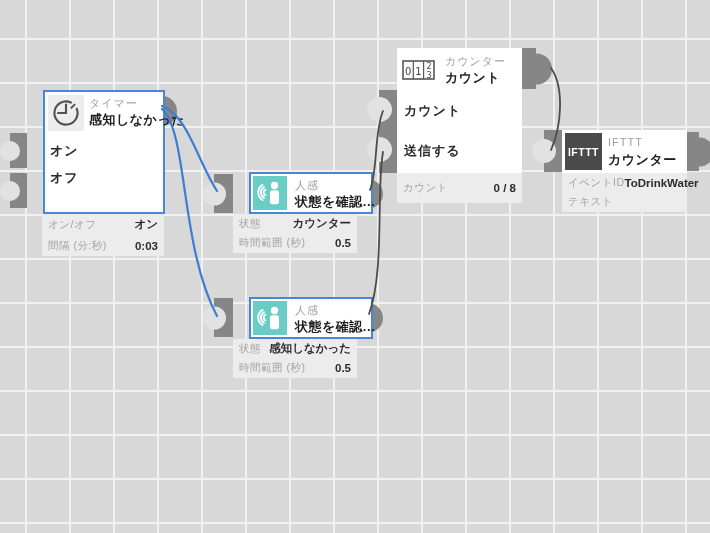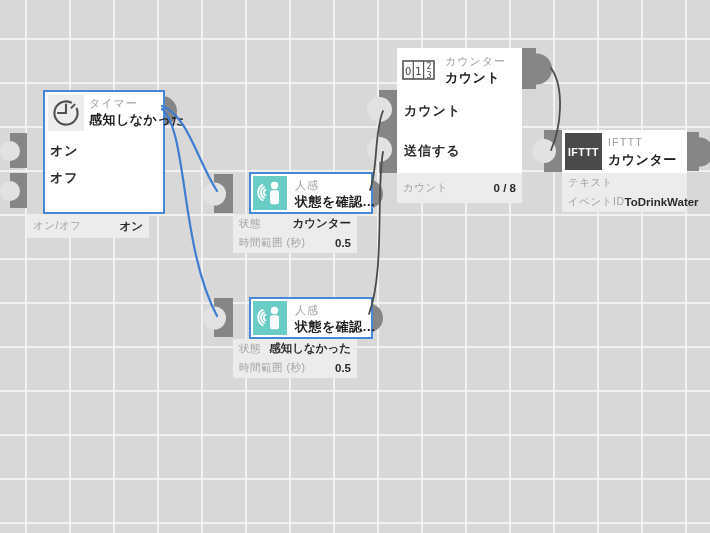--- a/index.html
+++ b/index.html
@@ -112,24 +112,28 @@
         <line x1="24.1" y1="12.1" x2="27.7" y2="8.6" stroke="#525252" stroke-width="2.2" stroke-linecap="round"></line>
         <line x1="18" y1="18" x2="18" y2="8.5" stroke="#525252" stroke-width="2.4" stroke-linecap="round"></line>
         <line x1="18" y1="18" x2="9" y2="18" stroke="#525252" stroke-width="2.4" stroke-linecap="round"></line>
       </svg>
     </div>
     <div class="ntype">タイマー</div>
     <div class="ntitle">感知しなかった</div>
     <div class="nrow" style="top:50px;">オン</div>
     <div class="nrow" style="top:77px;">オフ</div>
   </div>
-  <div class="props" style="left:27px;top:214px;width:122px;height:24px;">
+  <div class="props" style="left:42px;top:214px;width:122px;height:42px;">
     <div class="prow">
       <span class="plabel">オン/オフ</span>
       <span class="pvalue">オン</span>
+    </div>
+    <div class="prow">
+      <span class="plabel">間隔 (分:秒)</span>
+      <span class="pvalue">0:03</span>
     </div>
   </div>
 
   <div class="node selected" style="left:233px;top:172px;width:124px;height:42px;">
     <div class="icon icon-sensor" style="left:2px;top:2px;width:34px;height:34px;">
       <svg width="34" height="34" viewBox="0 0 34 34">
         <circle cx="21.5" cy="9.5" r="3.7" fill="#fff"></circle>
         <rect x="17" y="14.2" width="9" height="14" rx="2.2" fill="#fff"></rect>
         <path d="M 12.4 13.7 A 3.2 3.2 0 0 0 12.4 19.3" fill="none" stroke="#fff" stroke-width="1.9" stroke-linecap="round"></path>
         <path d="M 11 11.3 A 6 6 0 0 0 11 21.7" fill="none" stroke="#fff" stroke-width="1.9" stroke-linecap="round"></path>
@@ -200,26 +204,26 @@
 
   <div class="node" style="left:562px;top:130px;width:125px;height:43px;">
     <div class="icon icon-ifttt" style="left:1px;top:1px;width:37px;height:37px;">
       <span class="ifttt-word">IFTTT</span>
     </div>
     <div class="ntype">IFTTT</div>
     <div class="ntitle">カウンター</div>
   </div>
   <div class="props" style="left:562px;top:173px;width:125px;height:39px;">
     <div class="prow">
+      <span class="plabel">イベントID</span>
+      <span class="pvalue">ToDrinkWater</span>
+    </div>
+    <div class="prow">
       <span class="plabel">テキスト</span>
       <span class="pvalue"></span>
-    </div>
-    <div class="prow">
-      <span class="plabel">イベントID</span>
-      <span class="pvalue">ToDrinkWater</span>
     </div>
   </div>
 
   <svg class="wires" width="710" height="533" viewBox="0 0 710 533">
     <path class="wire-blue" d="M 162 106 C 188 116, 197 160, 217 191"></path>
     <path class="wire-blue" d="M 162 109 C 188 132, 180 246, 217 316"></path>
     <path class="wire-gray" d="M 370 190 C 378 170, 374 132, 383 111"></path>
     <path class="wire-gray" d="M 369 314 C 385 270, 376 192, 383 152"></path>
     <path class="wire-gray" d="M 551 68 C 565 88, 561 128, 551 150"></path>
   </svg>

